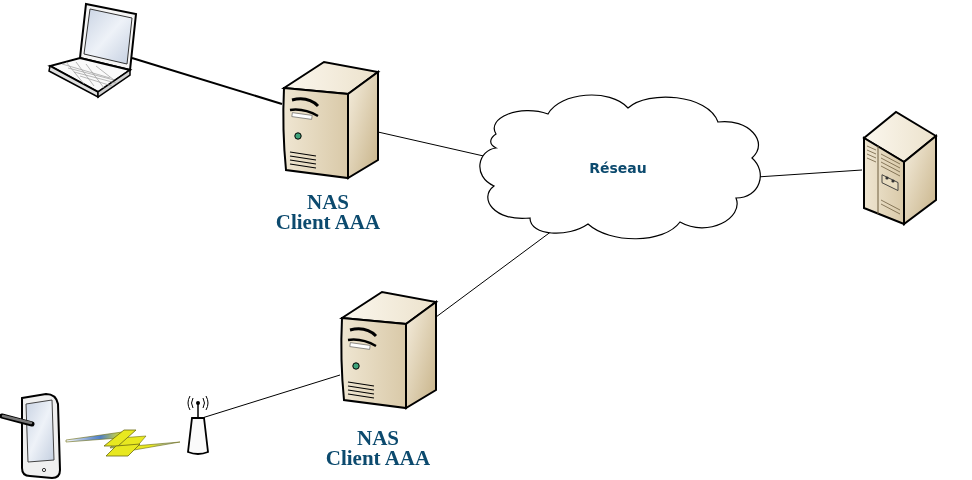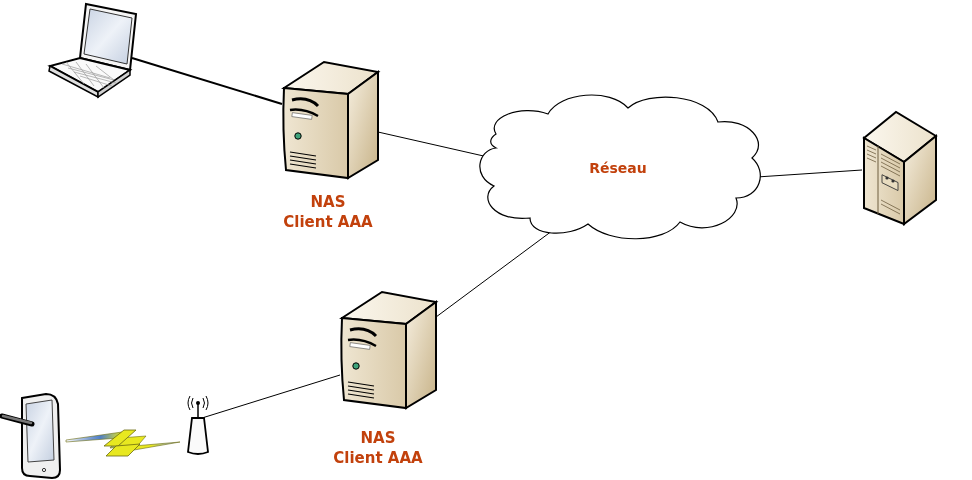--- a/index.html
+++ b/index.html
@@ -1,19 +1,19 @@
 <!DOCTYPE html>
 <html><head>
 <meta charset="utf-8">
 <style>
   html,body{margin:0;padding:0;background:#fff;}
   #canvas{position:relative;width:972px;height:480px;overflow:hidden;background:#fff;}
   svg{position:absolute;left:0;top:0;}
-  .lbl{position:absolute;font-family:"DejaVu Sans",sans-serif;font-weight:bold;color:#c2410c;text-align:center;line-height:20px;white-space:nowrap;}
-  .lbl.big{font-size:15px;}
+  .lbl{position:absolute;font-family:"DejaVu Sans",sans-serif;font-weight:bold;color:#0c4a6e;text-align:center;line-height:20px;white-space:nowrap;}
+  .lbl.big{font-size:21px;font-family:Liberation Serif, serif;}
   .lbl.mid{font-size:14px;}
 </style>
 </head>
 <body>
 
 <div id="canvas">
 <svg width="972" height="480" viewBox="0 0 972 480" xmlns="http://www.w3.org/2000/svg">
   <defs>
     <linearGradient id="gFront" x1="0" y1="0" x2="1" y2="0">
       <stop offset="0" stop-color="#efe6d2"></stop>

